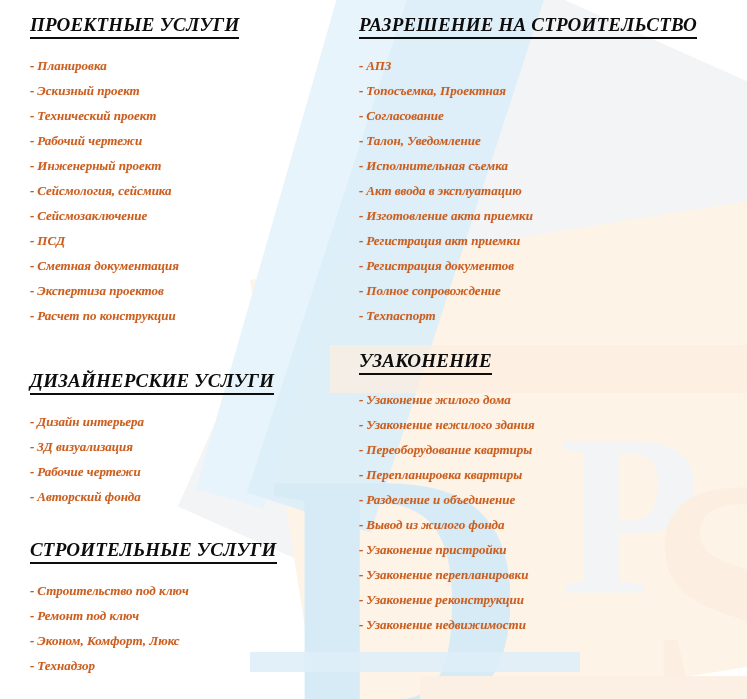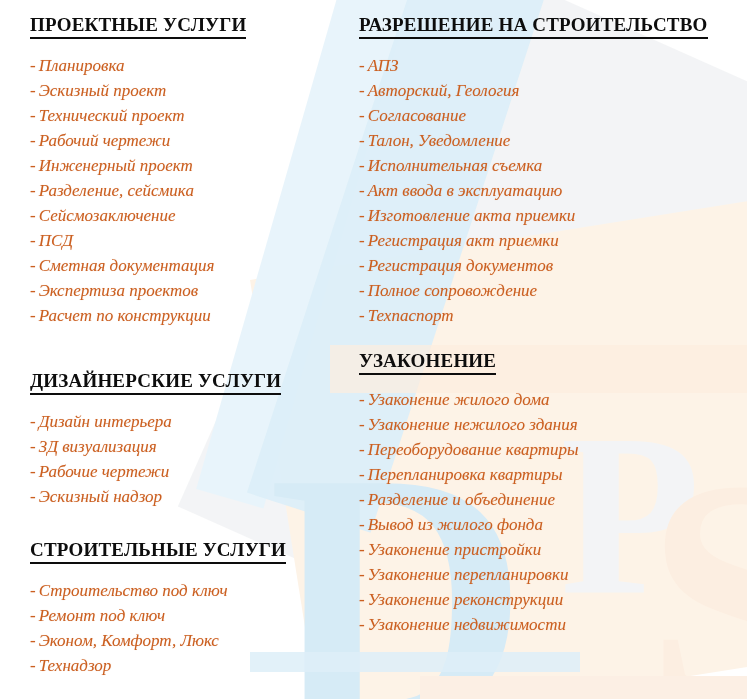--- a/index.html
+++ b/index.html
@@ -153,38 +153,39 @@
   .col-right { width: 402px; padding: 14px 11px 0 14px; box-sizing: border-box; }
 
   .section { margin: 0; }
   .sec-gap-1 { margin-top: 22px; }
   .sec-gap-2 { margin-top: 42px; }
   .sec-gap-3 { margin-top: 30px; }
 
   .section-title {
     font-size: 19px;
     font-weight: 700;
+    font-style: italic;
     color: #0d0d0d;
     letter-spacing: 0.2px;
     display: inline-block;
     border-bottom: 2.5px solid #0d0d0d;
     padding-bottom: 1px;
     margin-bottom: 14px;
     white-space: nowrap;
   }
   .section-title.small-gap { margin-bottom: 12px; }
 
   .item-list {
     list-style: none;
     margin: 0;
     padding: 0;
   }
   .item {
-    font-size: 17px;
-    font-weight: 400;
+    font-size: 13px;
+    font-weight: 700;
     font-style: italic;
     color: #cb5f20;
     line-height: 25px;
     white-space: nowrap;
     text-shadow: 0 0 1px rgba(203,95,32,0.25);
   }
   .item .dash { margin-right: 3px; }
 </style>
 </head>
 <body>
@@ -210,36 +211,36 @@
     <div class="column col-left">
 
       <div class="section">
         <div class="section-title">ПРОЕКТНЫЕ УСЛУГИ</div>
         <ul class="item-list">
           <li class="item"><span class="dash">-</span><span>Планировка</span></li>
           <li class="item"><span class="dash">-</span><span>Эскизный проект</span></li>
           <li class="item"><span class="dash">-</span><span>Технический проект</span></li>
           <li class="item"><span class="dash">-</span><span>Рабочий чертежи</span></li>
           <li class="item"><span class="dash">-</span><span>Инженерный проект</span></li>
-          <li class="item"><span class="dash">-</span><span>Разделение, сейсмика</span></li>
+          <li class="item"><span class="dash">-</span><span>Сейсмология, сейсмика</span></li>
           <li class="item"><span class="dash">-</span><span>Сейсмозаключение</span></li>
           <li class="item"><span class="dash">-</span><span>ПСД</span></li>
           <li class="item"><span class="dash">-</span><span>Сметная документация</span></li>
           <li class="item"><span class="dash">-</span><span>Экспертиза проектов</span></li>
           <li class="item"><span class="dash">-</span><span>Расчет по конструкции</span></li>
         </ul>
       </div>
 
       <div class="section sec-gap-2">
         <div class="section-title">ДИЗАЙНЕРСКИЕ УСЛУГИ</div>
         <ul class="item-list">
           <li class="item"><span class="dash">-</span><span>Дизайн интерьера</span></li>
           <li class="item"><span class="dash">-</span><span>3Д визуализация</span></li>
           <li class="item"><span class="dash">-</span><span>Рабочие чертежи</span></li>
-          <li class="item"><span class="dash">-</span><span>Эскизный надзор</span></li>
+          <li class="item"><span class="dash">-</span><span>Авторский фонда</span></li>
         </ul>
       </div>
 
       <div class="section sec-gap-3">
         <div class="section-title">СТРОИТЕЛЬНЫЕ УСЛУГИ</div>
         <ul class="item-list">
           <li class="item"><span class="dash">-</span><span>Строительство под ключ</span></li>
           <li class="item"><span class="dash">-</span><span>Ремонт под ключ</span></li>
           <li class="item"><span class="dash">-</span><span>Эконом, Комфорт, Люкс</span></li>
           <li class="item"><span class="dash">-</span><span>Технадзор</span></li>
@@ -248,21 +249,21 @@
       </div>
 
     </div>
 
     <div class="column col-right">
 
       <div class="section">
         <div class="section-title">РАЗРЕШЕНИЕ НА СТРОИТЕЛЬСТВО</div>
         <ul class="item-list">
           <li class="item"><span class="dash">-</span><span>АПЗ</span></li>
-          <li class="item"><span class="dash">-</span><span>Авторский, Геология</span></li>
+          <li class="item"><span class="dash">-</span><span>Топосъемка, Проектная</span></li>
           <li class="item"><span class="dash">-</span><span>Согласование</span></li>
           <li class="item"><span class="dash">-</span><span>Талон, Уведомление</span></li>
           <li class="item"><span class="dash">-</span><span>Исполнительная съемка</span></li>
           <li class="item"><span class="dash">-</span><span>Акт ввода в эксплуатацию</span></li>
           <li class="item"><span class="dash">-</span><span>Изготовление акта приемки</span></li>
           <li class="item"><span class="dash">-</span><span>Регистрация акт приемки</span></li>
           <li class="item"><span class="dash">-</span><span>Регистрация документов</span></li>
           <li class="item"><span class="dash">-</span><span>Полное сопровождение</span></li>
           <li class="item"><span class="dash">-</span><span>Техпаспорт</span></li>
         </ul>

